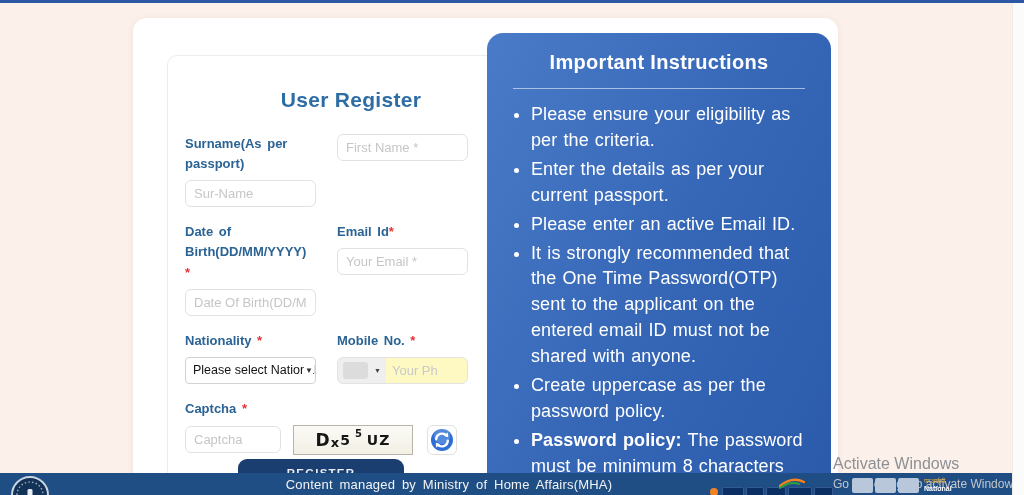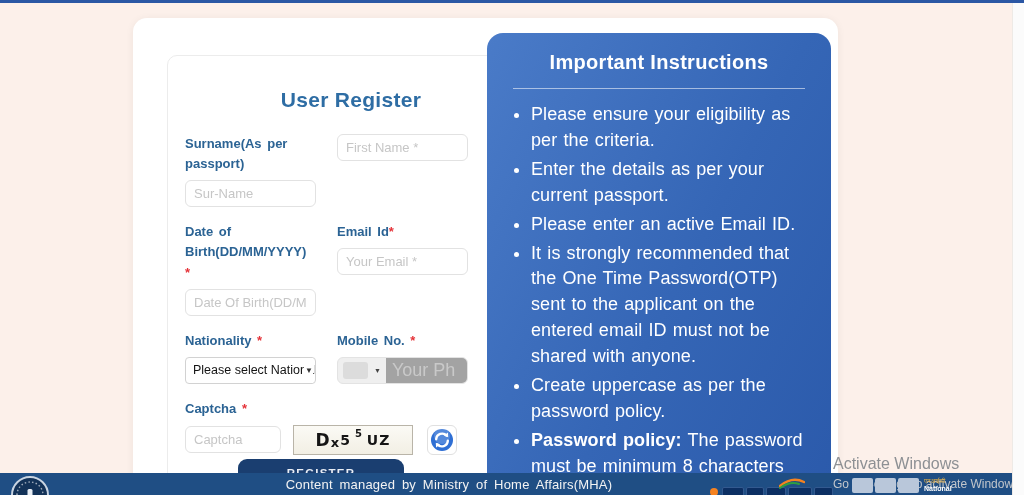--- a/index.html
+++ b/index.html
@@ -20,21 +20,21 @@
         color:#333;background:#fff;outline:none;box-sizing:border-box;font-family:inherit;}
   input.tin::placeholder{color:#c6c6c6;}
   .select-box{position:relative;width:131px;height:27px;border:1px solid #d2d2d2;border-radius:4px;background:#fff;
         font-size:12.5px;color:#141414;line-height:25px;padding:0 10px 0 7px;white-space:nowrap;overflow:hidden;
         box-sizing:border-box;cursor:pointer;}
   .select-caret{position:absolute;right:2px;top:0;font-size:8px;color:#333;line-height:25px;background:#fff;padding-left:1px;}
   .composite{display:flex;align-items:center;width:131px;height:27px;border:1px solid #e3e3e3;border-radius:6px;
         background:#efefef;box-sizing:border-box;overflow:hidden;}
   .cc-box{width:25px;height:17px;background:#dcdcdc;border-radius:3px;margin-left:5px;flex:none;}
   .cc-caret{font-size:7px;color:#444;margin:0 5px 0 6px;flex:none;}
-  .composite input{flex:1;min-width:0;border:none;background:#a3a3a3;height:25px;font-size:18px;padding:0 6px;
+  .composite input{flex:1;min-width:0;border:none;background:#fef9c3;height:25px;font-size:13px;padding:0 6px;
         outline:none;font-family:inherit;color:#333;}
   .composite input::placeholder{color:#c9c9c9;}
   .captcha-cell{grid-column:1 / span 2;}
   .captcha-row{display:flex;align-items:center;}
   .captcha-box{width:120px;height:30px;margin-left:12px;background:linear-gradient(#fbfaf5,#f2efe4);
         border:1px solid #b9b4a8;display:flex;align-items:center;justify-content:center;
         font-family:"DejaVu Sans",sans-serif;font-weight:bold;color:#151515;box-sizing:border-box;}
   .cs0{font-size:17px;} .cs1{font-size:13px;position:relative;top:3px;margin-left:1px;}
   .cs2{font-size:14px;margin-left:1px;} .cs3{font-size:10px;position:relative;top:-6px;margin-left:5px;}
   .cs4{font-size:14px;margin-left:5px;letter-spacing:1px;}

